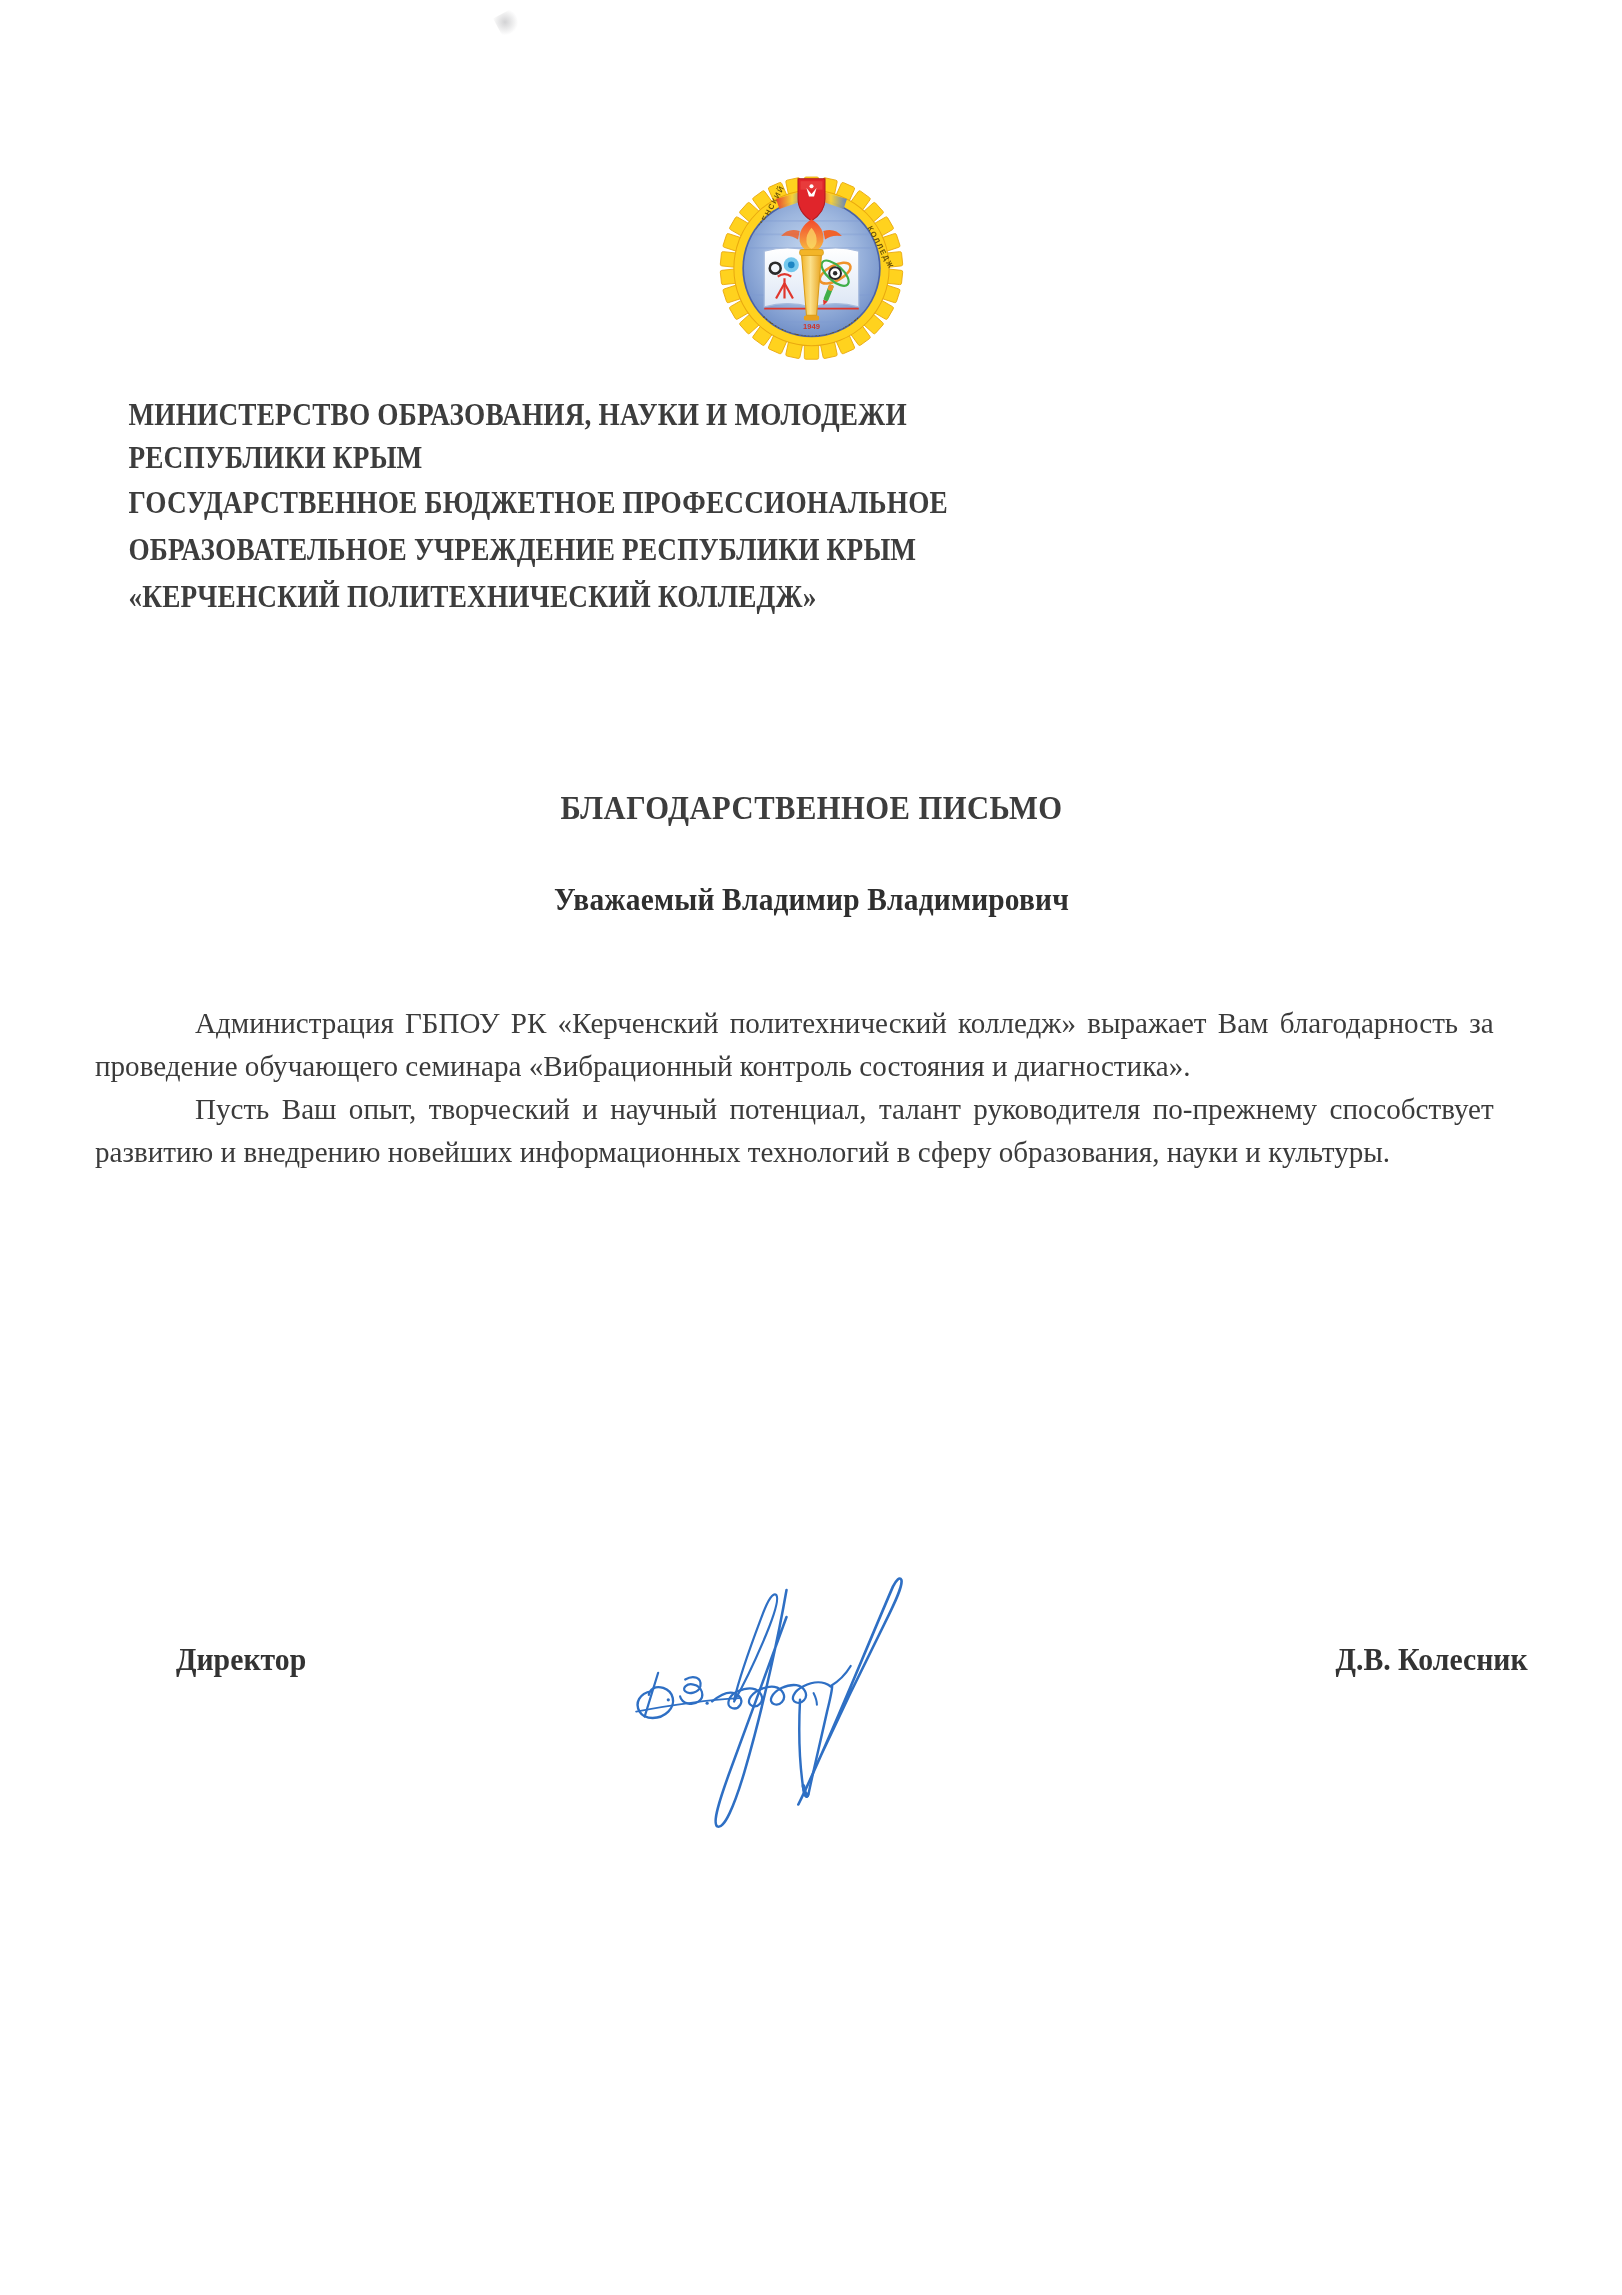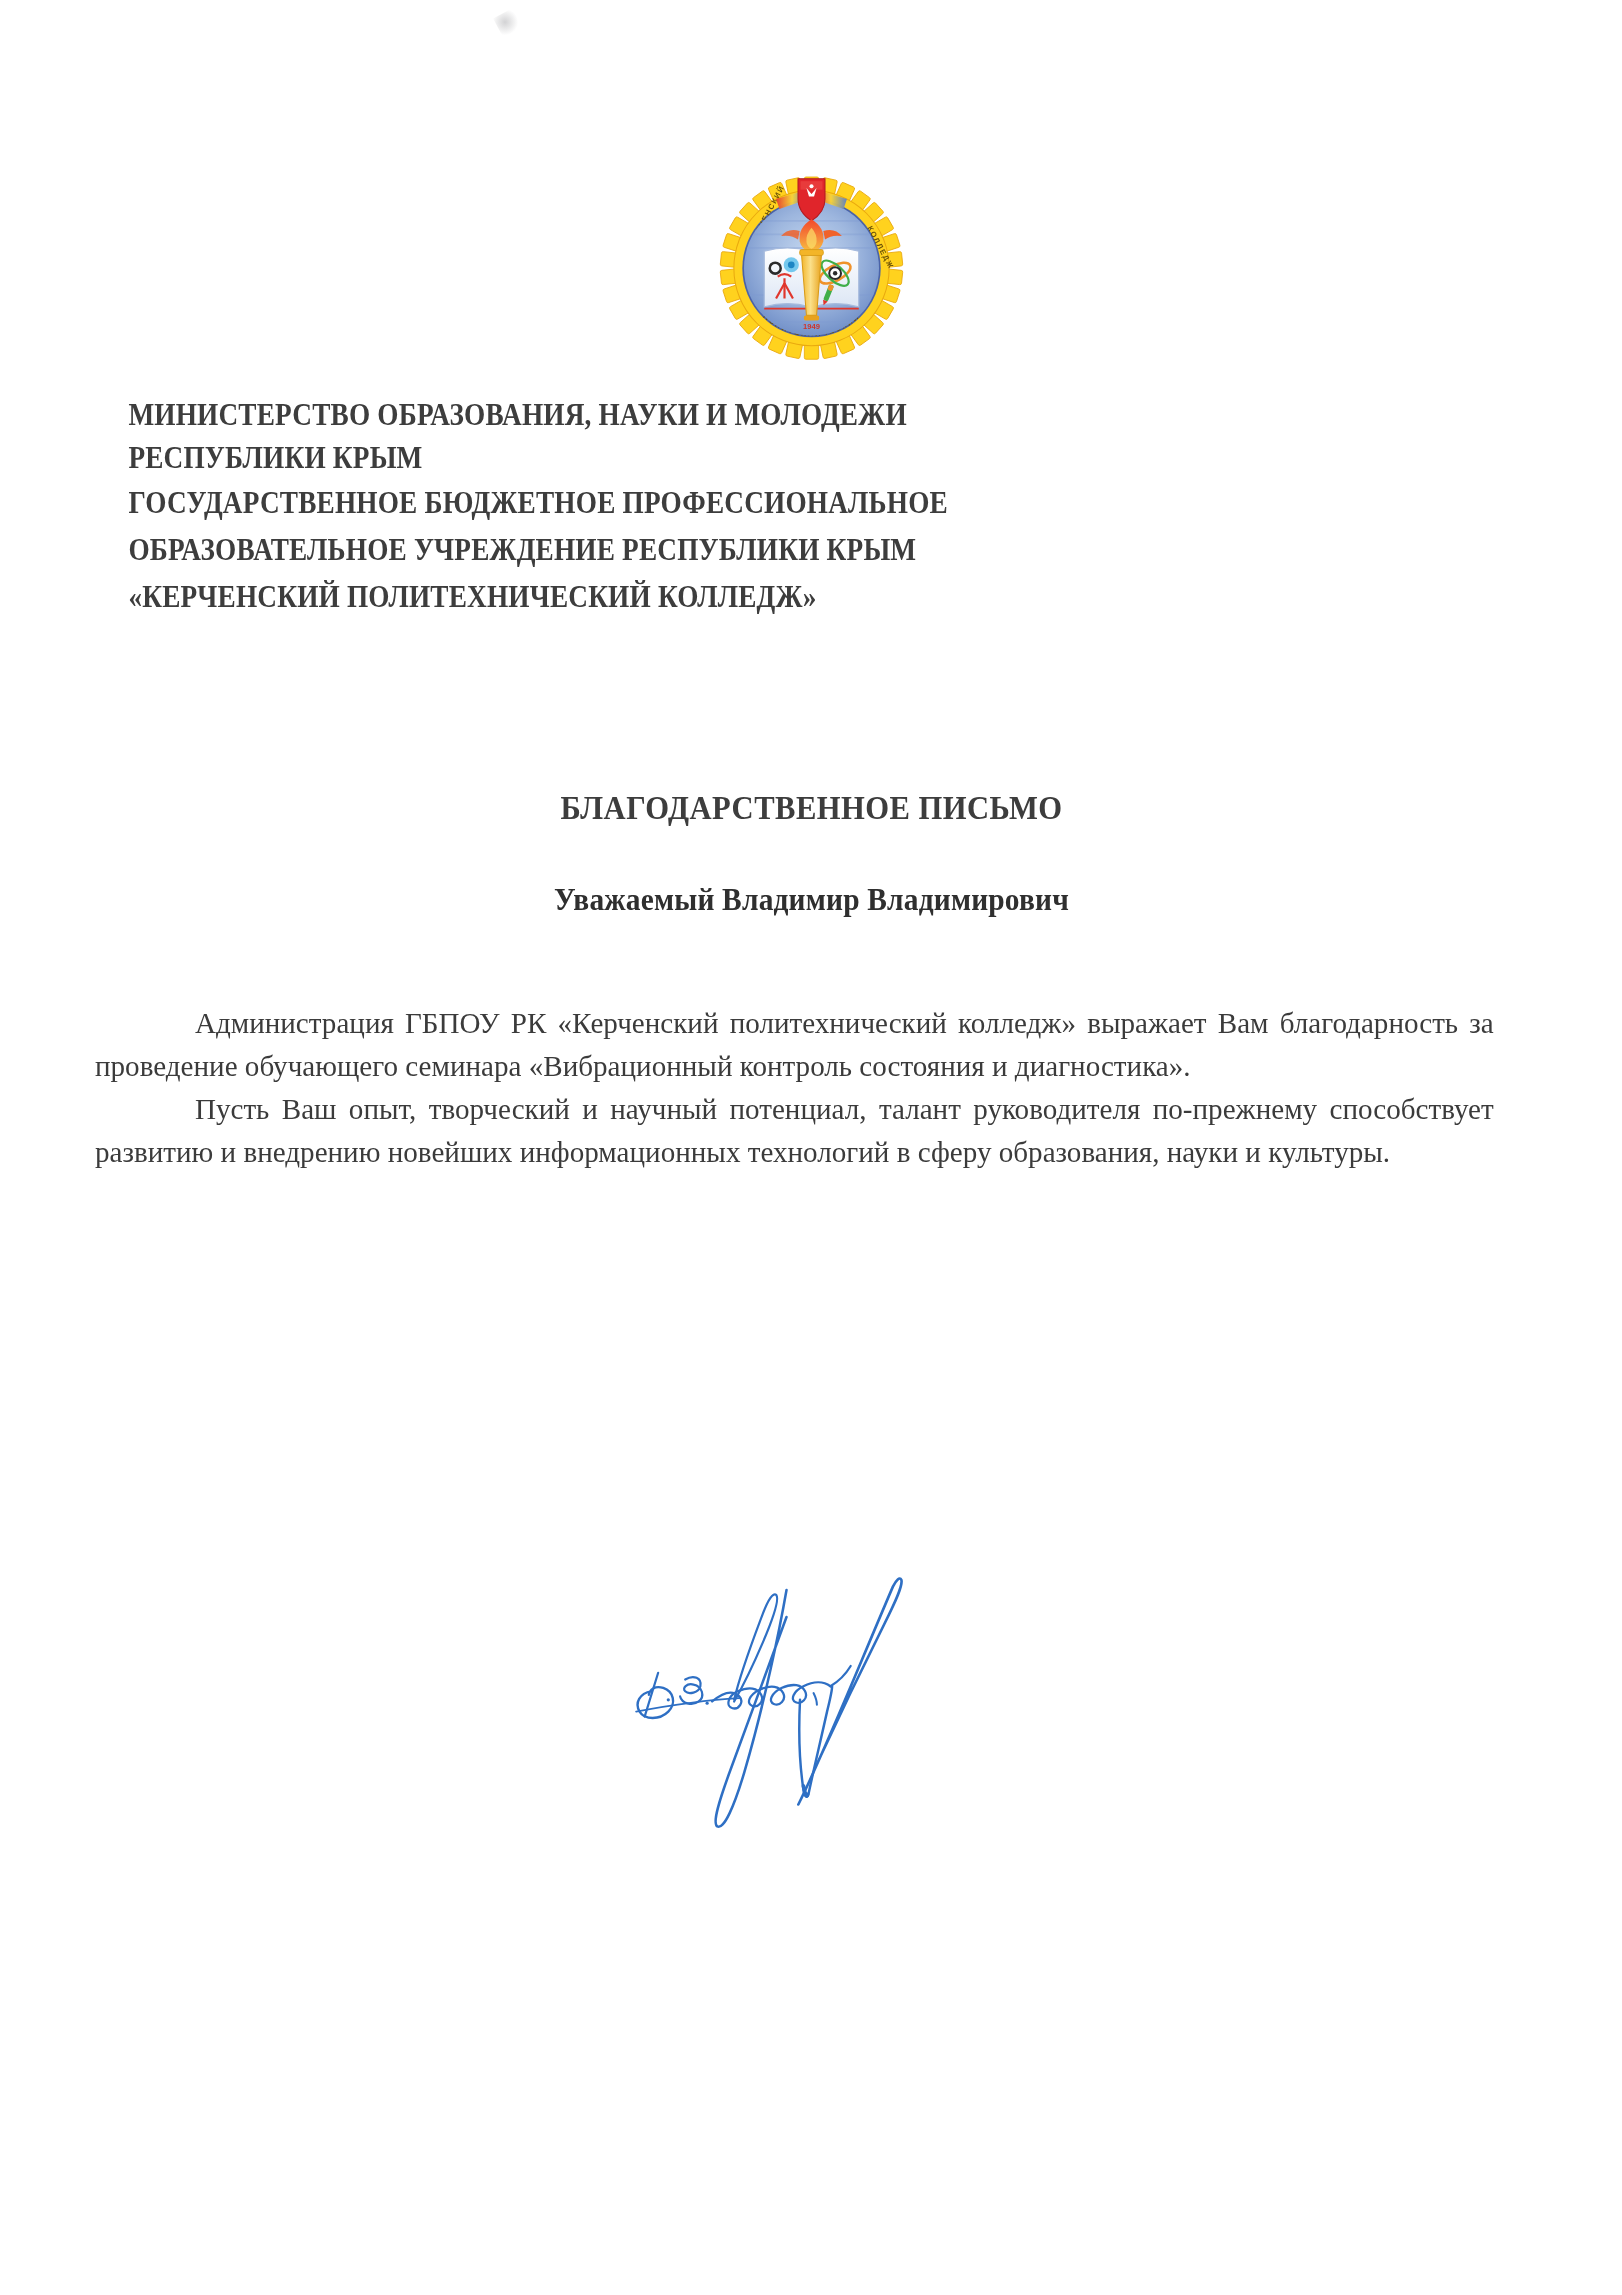--- a/index.html
+++ b/index.html
@@ -346,15 +346,19 @@
 
       <path d="M 212 176 C 210 216 212 256 216 282 C 217 290 220 294 222 288 C 226 268 236 226 244 190 C 248 174 250 166 250 160" stroke-width="2.9"></path>
       <path d="M 216 278 C 218 288 220 292 221 288" stroke-width="4.4" stroke-linecap="round"></path>
 
       <path d="M 228 168 C 231 174 232 178 232 182" stroke-width="2.4"></path>
 
       <path d="M 18 190 C 60 182 104 176 140 174" stroke-width="2.3"></path>
     </g>
   </svg>
 
+  <div class="sig-row">
+    <div class="sig-title">Директор</div>
+    <div class="sig-name">Д.В. Колесник</div>
+  </div>
 
 </div>
 
 
 </body></html>

